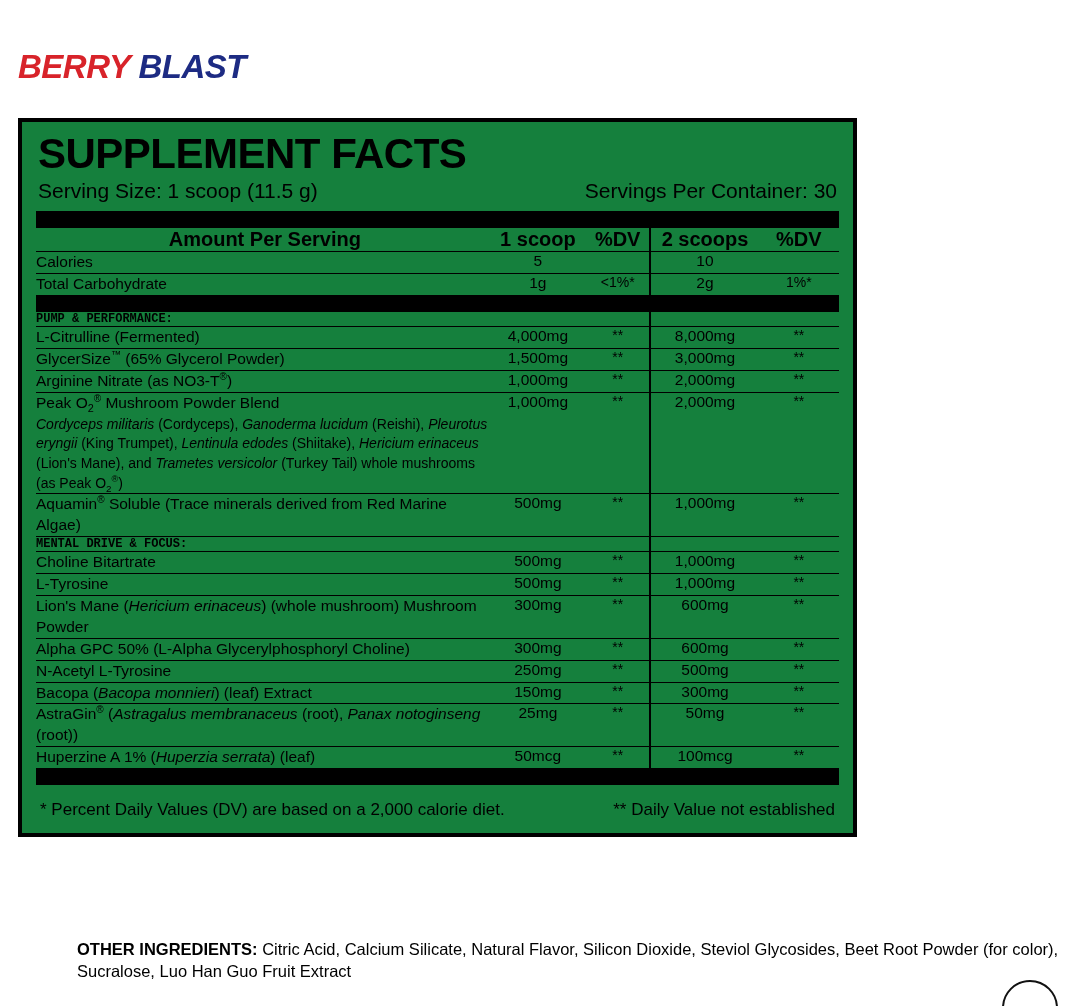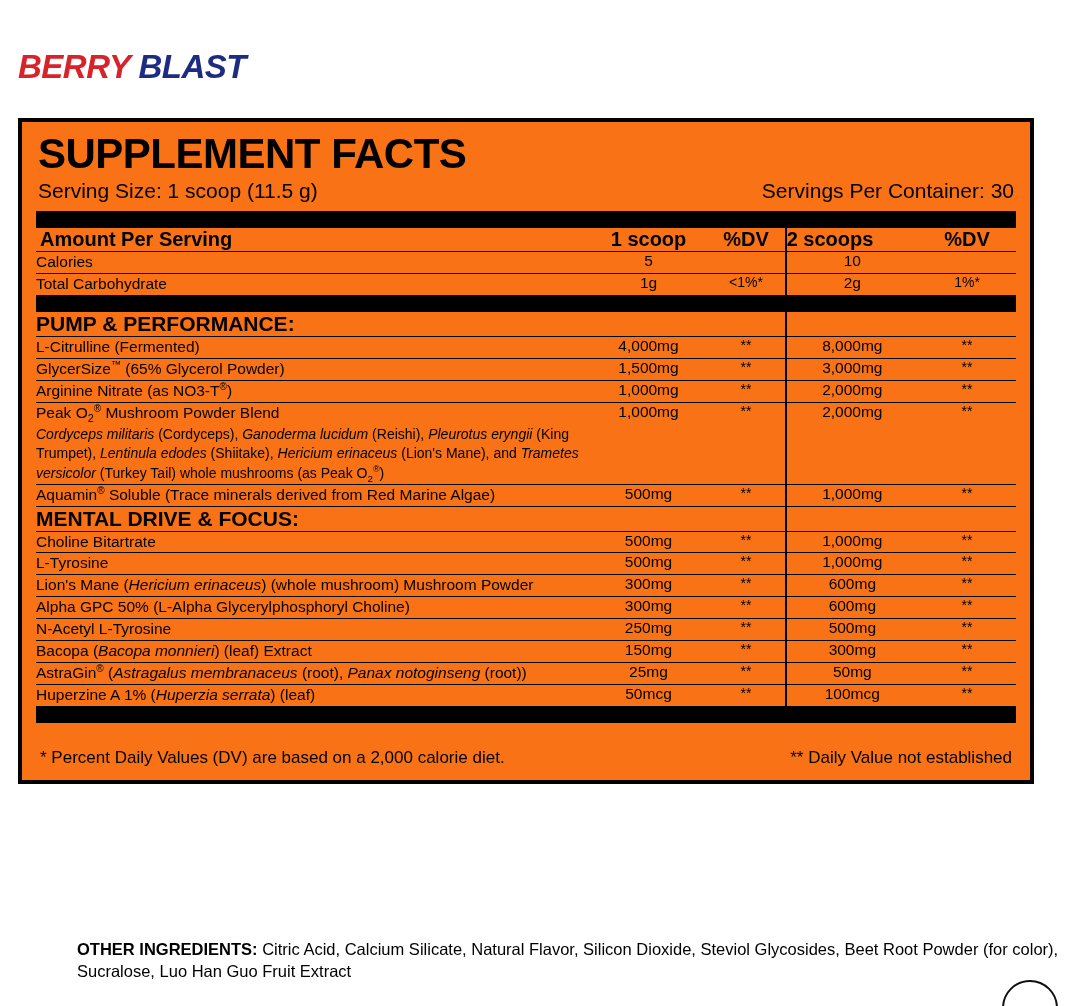--- a/index.html
+++ b/index.html
@@ -33,23 +33,23 @@
     white-space: nowrap;
   }
   .flavor .berry { color: #d8232a; text-align: center; }
   .flavor .blast { color: #1d2b83; margin-left: 8px; text-align: center; }
 
   
   .panel {
     position: absolute;
     left: 18px;
     top: 118px;
-    width: 1016px;
+    width: 839px;
     border: 4px solid #000;
-    background: #f97316;
+    background: #15803d;
     padding: 8px 14px 6px 14px;
   }
 
   .sf-title {
     font-size: 42px;
     font-weight: bold;
     line-height: 1.05;
     letter-spacing: -0.5px;
     margin: 2px 0 0 2px;
   }
@@ -90,20 +90,21 @@
   .col-name   { width: 56.5%; }
   .col-amt1   { width: 12.0%; }
   .col-dv1    { width: 8.0%;  }
   .col-amt2   { width: 13.5%; }
   .col-dv2    { width: 10.0%; }
 
   .hdr td {
     font-size: 20px;
     font-weight: bold;
     padding: 7px 0 7px 0;
+    text-align: center;
   }
   .hdr .nm { padding-left: 4px; }
 
   .vline {
     border-left: 2px solid #000;
   }
 
   .cell-name {
     font-size: 15.5px;
     padding: 5px 4px 5px 4px;
@@ -117,41 +118,42 @@
   }
   .cell-dv {
     font-size: 14px;
     text-align: center;
     padding: 6px 0 5px 0;
     white-space: nowrap;
   }
   .row-border td { border-bottom: 1px solid #000; }
 
   .grp td {
-    font-size: 21px;
+    font-size: 12px;
     font-weight: bold;
     padding: 6px 4px 5px 4px;
     border-bottom: 1px solid #000;
+    font-family: Liberation Mono, monospace;
   }
 
   .sub {
     font-size: 14px;
     line-height: 1.4;
     display: block;
     padding-top: 1px;
   }
   em { font-style: italic; }
   .sup { font-size: 0.65em; vertical-align: super; line-height: 0; }
   .sub2 { font-size: 0.7em; vertical-align: sub; line-height: 0; }
 
   .footnotes {
     display: flex;
     justify-content: space-between;
     font-size: 17px;
-    padding: 25px 4px 6px 4px;
+    padding: 15px 4px 6px 4px;
     line-height: 1.2;
   }
 
   .other {
     position: absolute;
     left: 42px;
     top: 938px;
     width: 1000px;
     font-size: 16.5px;
     line-height: 1.35;

